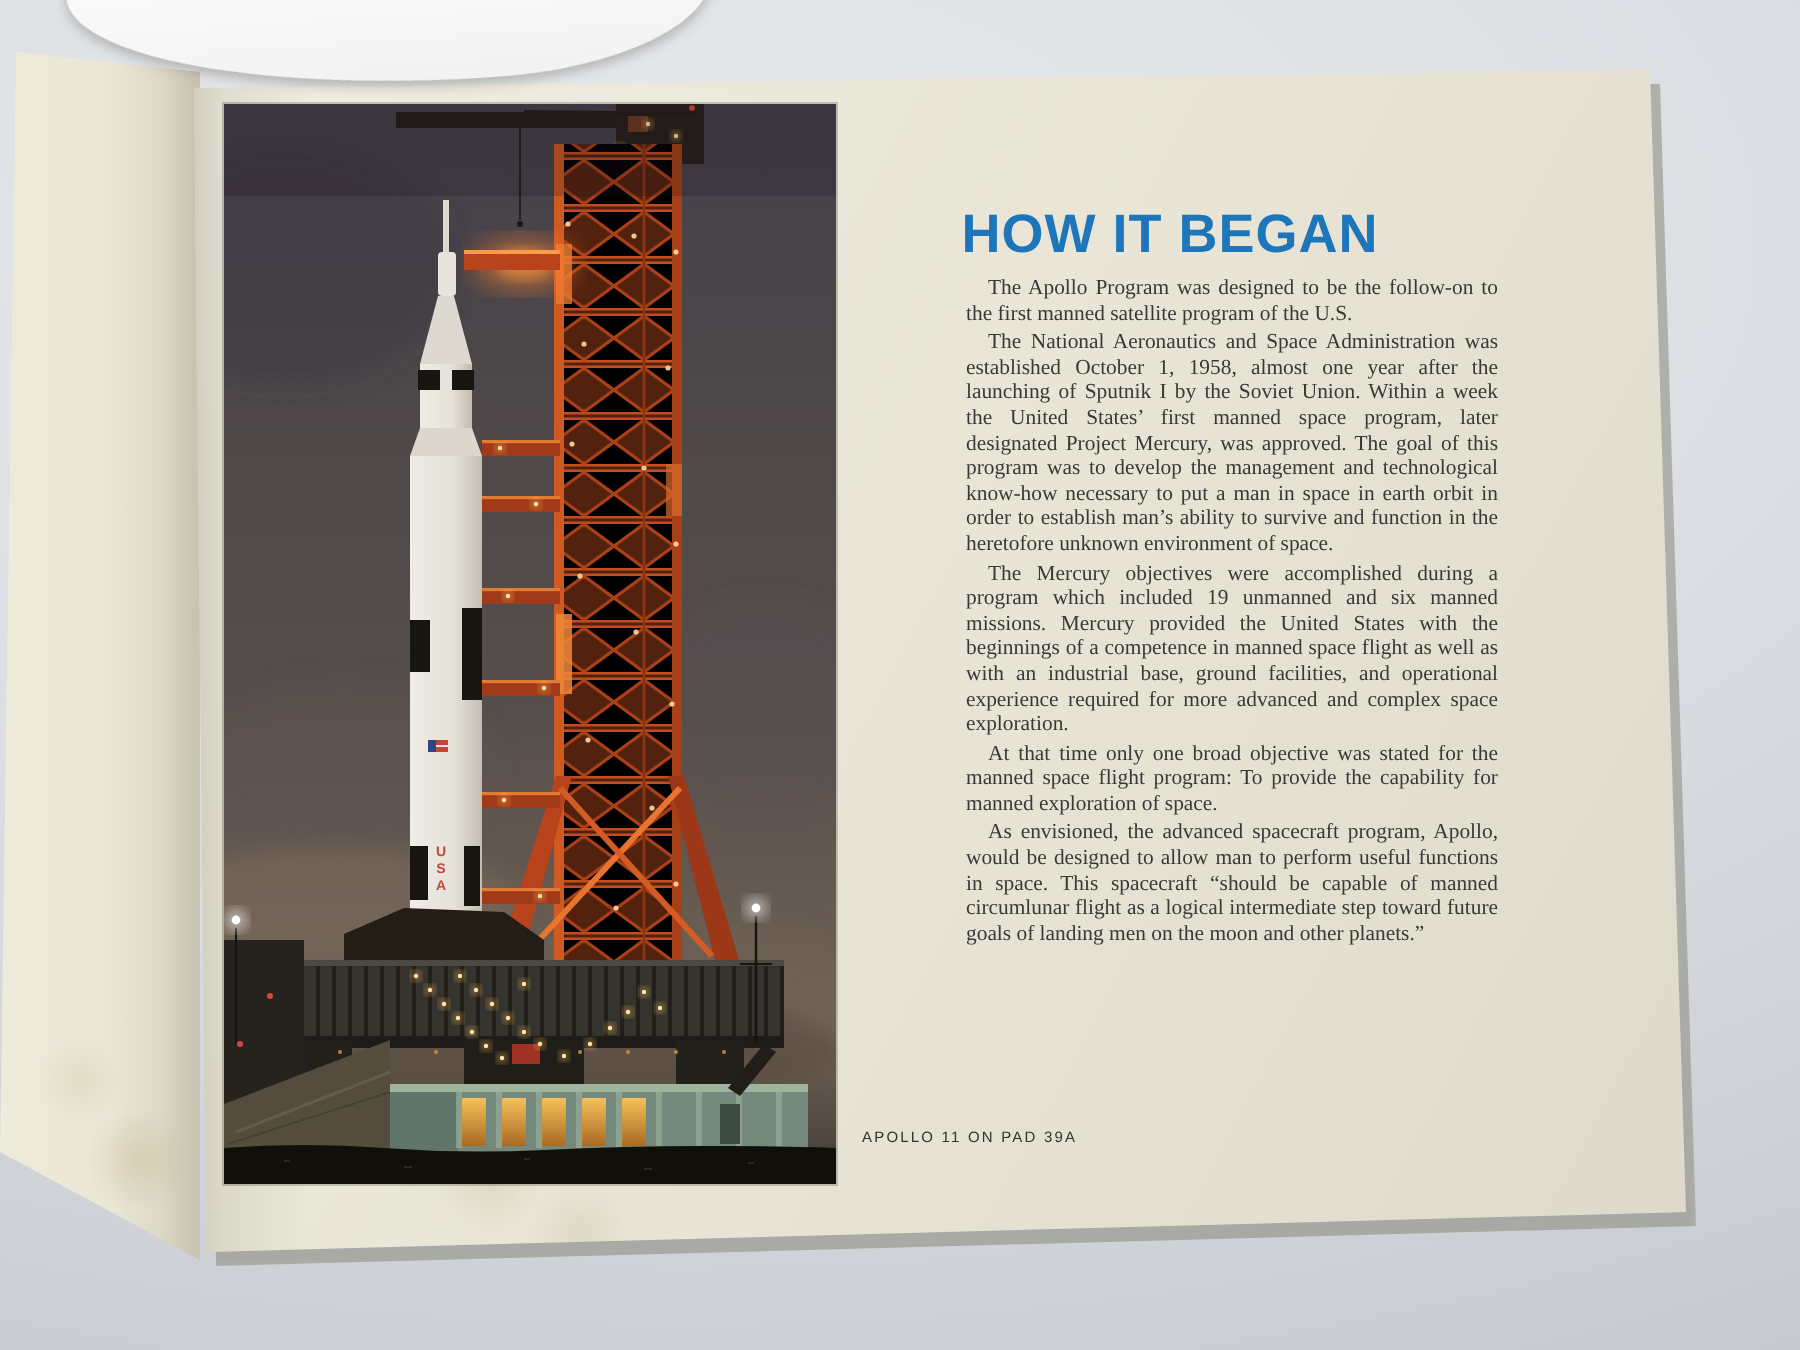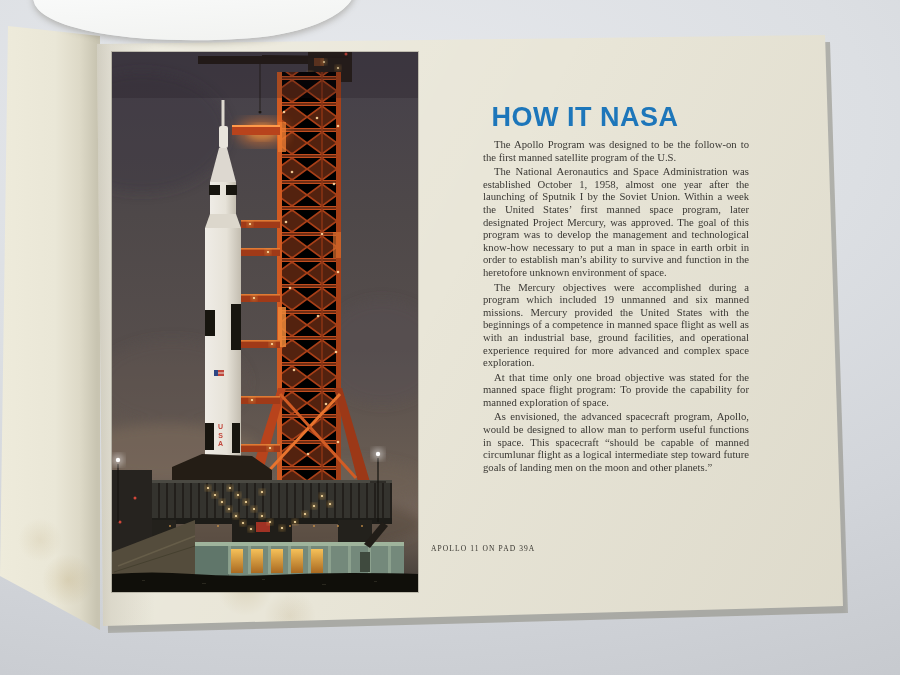--- a/index.html
+++ b/index.html
@@ -72,22 +72,22 @@
     color:#1d76ba;
   }
   .copy{
     position:absolute;left:398px;top:110px;width:266px;
     font-family:"Liberation Serif",serif;
     font-size:10.7px;line-height:12.6px;color:#3a3834;
     text-align:justify;
   }
   .copy p{margin:0 0 2px 0;text-indent:11px;}
   .caption{
-    position:absolute;left:346px;top:516px;
-    font-family:Liberation Serif, serif;
+    position:absolute;left:346px;top:536px;
+    font-family:Liberation Sans, sans-serif;
     font-size:7.5px;letter-spacing:1.1px;color:#34322c;
     white-space:nowrap;
   }
 </style>
 </head>
 <body>
 
 <div class="surface"></div>
 <div class="page-shadow"></div>
 <div class="left-page"></div>
@@ -338,21 +338,21 @@
             <rect x="210" y="532" width="4" height="1"></rect>
           <rect x="262" y="529" width="3" height="1"></rect>
         </g>
       </g>
 
       <rect x="0" y="0" width="306" height="46" fill="#1a141c" opacity=".22"></rect>
     </svg>
     <div class="usa-label">USA</div>
   </div>
 
-  <div class="headline">HOW IT NASA</div>
+  <div class="headline">HOW IT BEGAN</div>
 
   <div class="copy">
     <p>The Apollo Program was designed to be the follow-on to the first manned satellite program of the U.S.</p>
     <p>The National Aeronautics and Space Administration was established October 1, 1958, almost one year after the launching of Sputnik I by the Soviet Union. Within a week the United States’ first manned space program, later designated Project Mercury, was approved. The goal of this program was to develop the management and technological know-how necessary to put a man in space in earth orbit in order to establish man’s ability to survive and function in the heretofore unknown environment of space.</p>
     <p>The Mercury objectives were accomplished during a program which included 19 unmanned and six manned missions. Mercury provided the United States with the beginnings of a competence in manned space flight as well as with an industrial base, ground facilities, and operational experience required for more advanced and complex space exploration.</p>
     <p>At that time only one broad objective was stated for the manned space flight program: To provide the capability for manned exploration of space.</p>
     <p>As envisioned, the advanced spacecraft program, Apollo, would be designed to allow man to perform useful functions in space. This spacecraft “should be capable of manned circumlunar flight as a logical intermediate step toward future goals of landing men on the moon and other planets.”</p>
   </div>
 
   <div class="caption">APOLLO 11 ON PAD 39A</div>

